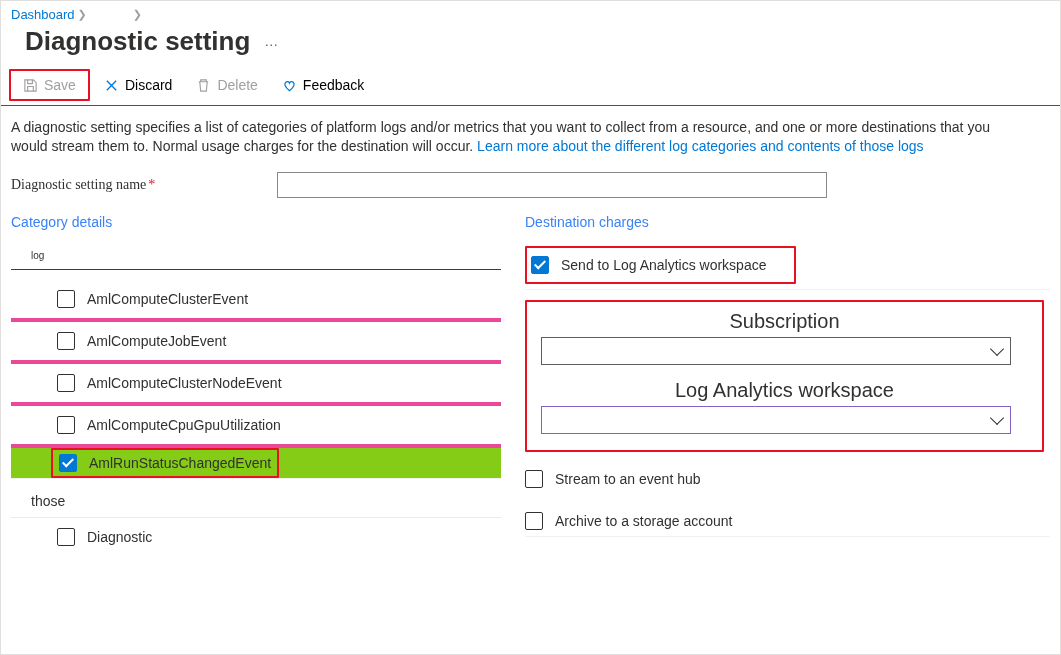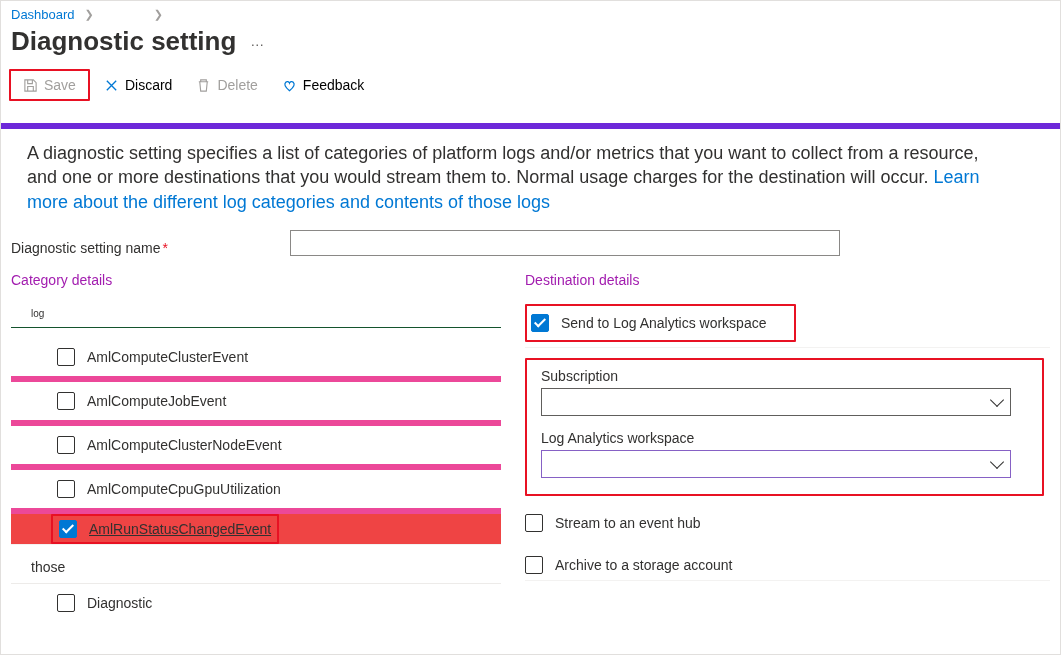--- a/index.html
+++ b/index.html
@@ -13,46 +13,47 @@
     border: 1px solid #e1dfdd;
     overflow: hidden;
   }
   a { color: #0078d4; text-decoration: none; }
 
   .breadcrumb {
     padding: 6px 10px 0 10px;
     font-size: 13px;
     display: flex;
     align-items: center;
-    gap: 10px;
+    gap: 3px;
     color: #605e5c;
   }
   .chev {
     font-size: 11px;
     color: #a19f9d;
   }
 
   .title-row {
     display: flex;
     align-items: center;
     gap: 14px;
     padding: 4px 10px 8px 10px;
   }
   h1 {
     font-size: 26px;
     font-weight: 600;
     color: #323130;
+    margin-left: 14px;
   }
   .more-dots { color: #605e5c; letter-spacing: 2px; padding-bottom: 2px; cursor: pointer; font-size: 14px; }
 
   .toolbar {
     display: flex;
     gap: 4px;
-    border-bottom: 6px solid #6d28d9;
-    padding: 4px 8px 22px 8px;
+    border-bottom: 1px solid #6d28d9;
+    padding: 4px 8px 4px 8px;
   }
   .tbtn {
     display: inline-flex;
     align-items: center;
     gap: 6px;
     padding: 4px 10px;
     font-size: 14px;
     color: #000000;
     background: transparent;
     border: none;
@@ -60,31 +61,32 @@
   }
   .tbtn.disabled { color: #a19f9d; cursor: default; }
   .icon { display: inline-flex; width: 15px; height: 15px; }
   .hl-save {
     border: 2px solid #e81123;
     border-radius: 1px;
     padding: 2px 2px;
   }
 
   .description {
-    padding: 12px 10px 10px 26px;
-    font-size: 18px;
+    padding: 12px 10px 10px 10px;
+    font-size: 14px;
     line-height: 1.35;
     max-width: 1000px;
   }
 
   .name-row {
     display: flex;
-    align-items: flex-end;
+    align-items: center;
     gap: 12px;
     padding: 6px 10px 10px 10px;
+    font-family: Liberation Serif, serif;
   }
   .name-row label { font-size: 14px; }
   .req { color: #e81123; margin-left: 2px; }
   .text-input {
     width: 550px;
     height: 26px;
     border: 1px solid #8a8886;
     padding: 2px 6px;
     font-family: inherit;
     font-size: 14px;
@@ -92,39 +94,38 @@
   }
 
   .grid {
     display: flex;
     gap: 24px;
     padding: 6px 10px 0 10px;
   }
   .col-left { width: 490px; }
   .col-right { flex: 1; }
 
-  .section-label { font-size: 14px; margin-bottom: 16px; color: #a21caf; }
+  .section-label { font-size: 14px; margin-bottom: 16px; color: #3b82f6; }
 
   .subhead {
     font-size: 10px;
     padding: 4px 0 8px 20px;
     border-bottom: 1px solid #14532d;
   }
   .log-list { padding-top: 10px; }
   .log-item {
     display: flex;
     align-items: center;
     gap: 12px;
     padding: 10px 10px 10px 46px;
     font-size: 14px;
-    border-bottom: 6px solid #ec4899;
+    border-bottom: 4px solid #ec4899;
   }
   .log-item.selected-row {
-    background: #ef4444;
-    text-decoration: underline;
+    background: #84cc16;
   }
 
   .cbox {
     width: 18px;
     height: 18px;
     border: 1px solid #323130;
     border-radius: 2px;
     background: #fff;
     flex-shrink: 0;
     display: inline-flex;
@@ -161,21 +162,21 @@
     font-size: 14px;
     border-bottom: 1px solid #f3f2f1;
     margin-bottom: 12px;
   }
   .dest-row.first { margin-top: 6px; }
 
   .dest-details {
     padding: 8px 14px 16px 14px;
     margin: 0 6px 12px 0;
   }
-  .field-label { font-size: 14px; margin-bottom: 4px; display: block; }
+  .field-label { font-size: 20px; margin-bottom: 4px; display: block; text-align: center; }
   .select {
     width: 470px;
     height: 28px;
     border: 1px solid #605e5c;
     background: #fff;
     display: flex;
     align-items: center;
     justify-content: flex-end;
     padding: 0 8px;
     margin-bottom: 14px;
@@ -291,21 +292,21 @@
       </div>
     </div>
     <div class="metric-head">those</div>
     <div class="log-item" style="border-bottom:none">
       <span class="cbox"></span>
       <span>Diagnostic</span>
     </div>
   </div>
 
   <div class="col-right">
-    <div class="section-label">Destination details</div>
+    <div class="section-label">Destination charges</div>
 
     <div class="hl-red" style="display:inline-block;padding:2px 28px 2px 4px;">
       <div class="dest-row first" style="border:none;margin:0;">
         <span class="cbox checked"></span>
         <span>Send to Log Analytics workspace</span>
       </div>
     </div>
     <div style="border-bottom:1px solid #f3f2f1;height:6px;margin-bottom:10px;"></div>
 
     <div class="dest-details hl-red">

